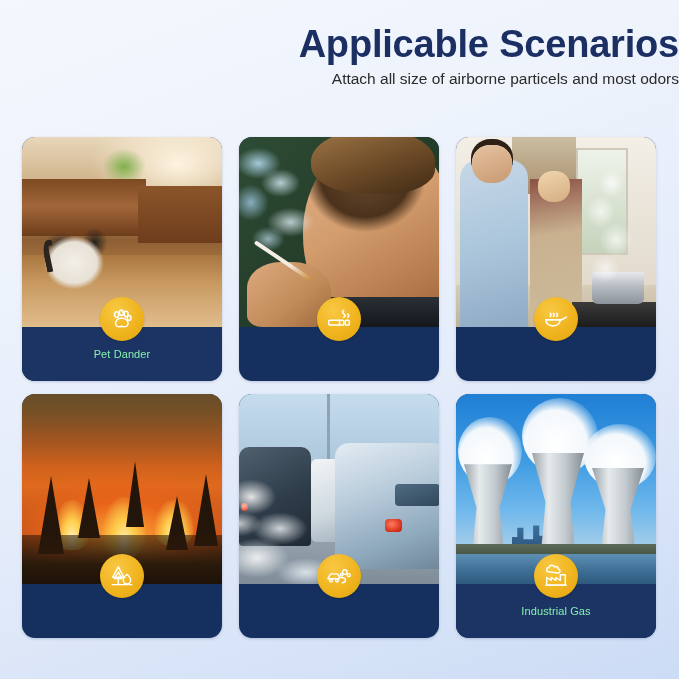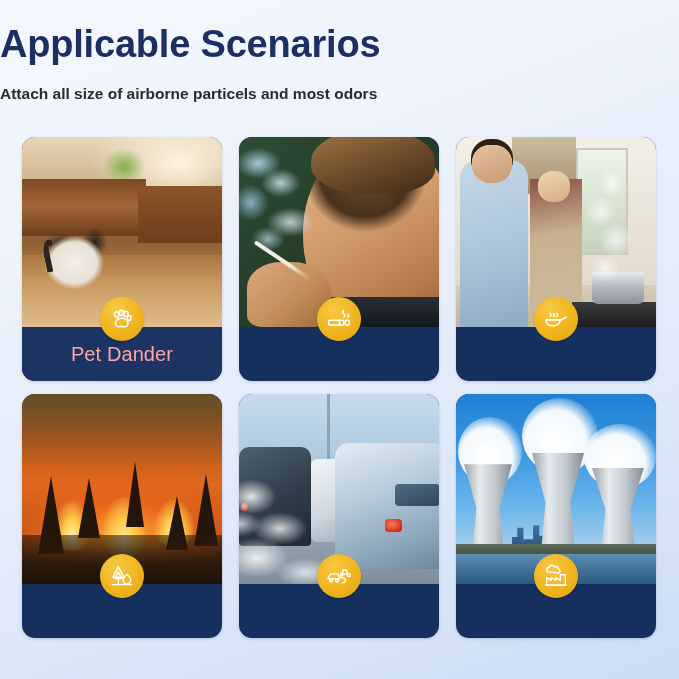--- a/index.html
+++ b/index.html
@@ -11,37 +11,37 @@
   }
 
   body {
     font-family: "Liberation Sans", sans-serif;
     background: linear-gradient(160deg, #f4f7fd 0%, #eef3fc 28%, #e4ecfa 58%, #ccdcf5 100%);
     position: relative;
   }
 
   
   .header {
-    text-align: left;
+    text-align: right;
     padding-top: 24px;
   }
 
   .page-title {
     font-size: 38px;
     font-weight: bold;
     color: #1b2f63;
     letter-spacing: -0.2px;
     line-height: 1.1;
   }
 
   .page-subtitle {
     font-size: 15.5px;
     color: #2b2b2b;
-    margin-top: 19px;
-    font-weight: 700;
+    margin-top: 4px;
+    font-weight: 400;
   }
 
   
   .card-grid {
     position: absolute;
     left: 22px;
     top: 137px;
     width: 635px;
     display: grid;
     grid-template-columns: repeat(3, 200px);
@@ -72,22 +72,22 @@
     bottom: 0;
     width: 100%;
     height: 54px;
     background: #1b3464;
     display: flex;
     align-items: center;
     justify-content: center;
   }
 
   .card-label-text {
-    color: #fca5a5;
-    font-size: 20px;
+    color: #86efac;
+    font-size: 11px;
     font-weight: 400;
     letter-spacing: 0.1px;
     white-space: nowrap;
   }
 
   .card-badge {
     position: absolute;
     left: 50%;
     transform: translateX(-50%);
     bottom: 40px;
@@ -527,15 +527,18 @@
         <div class="ind-water"></div>
       </div>
     </div>
     <div class="card-badge">
       <svg width="26" height="26" viewBox="0 0 24 24" fill="none" stroke="#ffffff" stroke-width="1.3" stroke-linecap="round" stroke-linejoin="round">
         <path d="M5.6 8.2c-1.2 0-2.2-.9-2.2-2s1-2 2.2-2c.2-1.2 1.3-2.1 2.6-2.1 1.1 0 2 .6 2.4 1.5.3-.2.7-.3 1.1-.3 1.2 0 2.2.9 2.2 2.1 1 .1 1.8.9 1.8 1.9 0 1-.9 1.9-2 1.9z"></path>
         <path d="M3.4 20.4v-7l4.2 2.6v-2.6l4.2 2.6v-2.6l4.2 2.6v-5.2h4.6v9.6z"></path>
         <line x1="2.4" y1="20.4" x2="21.6" y2="20.4"></line>
       </svg>
     </div>
+    <div class="card-label">
+      <span class="card-label-text">Industrial Gas</span>
+    </div>
   </div>
 
 </div>
 
 </body></html>

